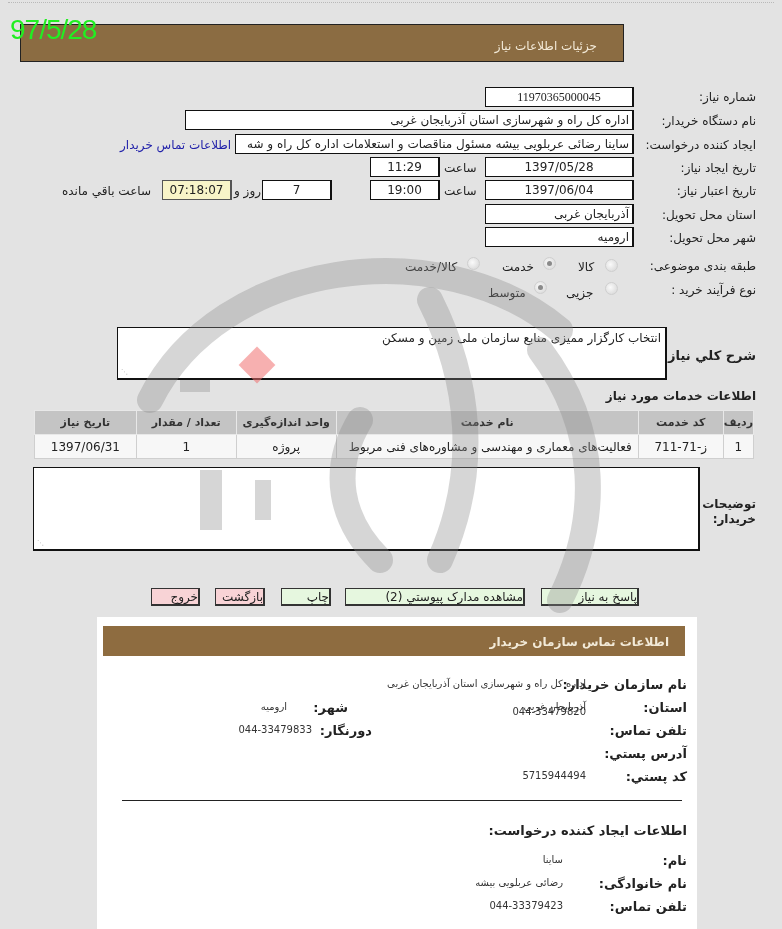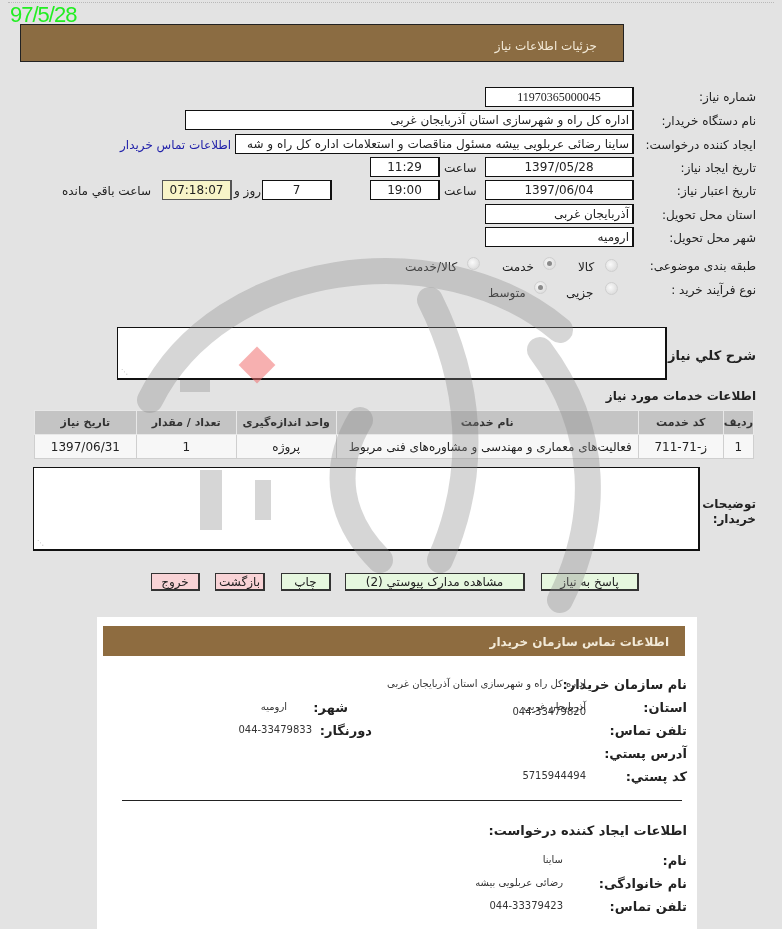--- a/index.html
+++ b/index.html
@@ -1,35 +1,35 @@
 <!DOCTYPE html>
 <html><head>
 <meta charset="utf-8">
 <style>
   * { box-sizing: border-box; margin: 0; padding: 0; }
   html, body { width: 782px; height: 929px; overflow: hidden; }
   body { background: #e3e3e3; font-family: "DejaVu Sans", sans-serif; font-size: 12px; color: #222; position: relative; direction: rtl; }
   .topline { position: absolute; left: 8px; right: 8px; top: 2px; border-top: 1px dotted #b9b9b9; }
-  .date-stamp { position: absolute; left: 10px; top: 2px; font-family: "Liberation Sans", sans-serif; font-size: 22px; color: #22ee22; direction: ltr; z-index: 5; letter-spacing: -1px; }
+  .date-stamp { position: absolute; left: 10px; top: 14px; font-family: "Liberation Sans", sans-serif; font-size: 28px; color: #22ee22; direction: ltr; z-index: 5; letter-spacing: -1px; }
   .main-header { position: absolute; left: 20px; top: 24px; width: 604px; height: 38px; background: #8b6c42; border: 1px solid #222; color: #f3ead8; font-size: 12px; }
   .main-header span { position: absolute; right: 26px; top: 14px; }
   .label { position: absolute; font-size: 12px; color: #222; white-space: nowrap; }
   .field { position: absolute; height: 20px; background: #fff; border: 1px solid #111; border-right-width: 2px; font-size: 12px; line-height: 18px; padding: 0 3px; white-space: nowrap; overflow: hidden; color: #222; }
   .field.center { text-align: center; }
   .field.yellow { background: #f8f4c8; border-color: #555; }
   .link { position: absolute; color: #2222aa; font-size: 12px; white-space: nowrap; cursor: pointer; }
   .radio { position: absolute; width: 13px; height: 13px; border-radius: 50%; background: radial-gradient(circle at 40% 40%, #fafafa, #d3d3d3); border: 1px solid #cfcfcf; }
   .radio.checked::after { content: ""; position: absolute; left: 3px; top: 3px; width: 5px; height: 5px; border-radius: 50%; background: #8a8a8a; }
   .textarea { position: absolute; background: #fff; border: 1px solid #111; border-width: 1px 2px 2px 1px; font-size: 12px; padding: 3px 4px; }
   .grip { position: absolute; left: 3px; bottom: 2px; font-size: 7px; color: #aaa; }
   .bold-label { position: absolute; font-weight: bold; font-size: 12px; color: #222; white-space: nowrap; }
   table.services { position: absolute; left: 34px; top: 410px; width: 720px; border-collapse: collapse; background: #f0f0f0; border: 1px solid #cfcfcf; }
   table.services th { background: #c4c4c4; height: 24px; font-size: 11px; font-weight: bold; color: #333; border: 1px solid #e8e8e8; }
   table.services td { height: 24px; font-size: 12px; text-align: center; border: 1px solid #cfcfcf; background: #f7f7f7; }
-  .btn { position: absolute; top: 573px; height: 18px; border: 1px solid #333; border-width: 1px 2px 2px 1px; font-size: 12px; line-height: 16px; text-align: center; cursor: pointer; font-family: "DejaVu Sans", sans-serif; }
+  .btn { position: absolute; top: 588px; height: 18px; border: 1px solid #333; border-width: 1px 2px 2px 1px; font-size: 12px; line-height: 16px; text-align: right; cursor: pointer; font-family: "DejaVu Sans", sans-serif; }
   .btn.green { background: #e6f7df; }
   .btn.pink { background: #f8d3d6; }
   .panel { position: absolute; left: 97px; top: 617px; width: 600px; height: 312px; background: #fff; }
   .panel-header { position: absolute; left: 6px; top: 9px; width: 582px; height: 30px; background: #8e6c40; color: #f2ead8; font-weight: bold; font-size: 12px; }
   .panel-header span { position: absolute; right: 16px; top: 9px; }
   .p-label { position: absolute; font-weight: bold; font-size: 13px; color: #222; white-space: nowrap; }
   .p-value { position: absolute; font-size: 10px; color: #333; white-space: nowrap; }
   .divider { position: absolute; left: 25px; top: 183px; width: 560px; border-top: 1px solid #222; }
   .watermark { position: absolute; left: 0; top: 0; width: 782px; height: 929px; pointer-events: none; z-index: 3; }
 </style>
@@ -82,20 +82,21 @@
 <div class="label" style="left:405px;top:260px;">کالا/خدمت</div>
 
 <div class="label" style="right:26px;top:283px;">نوع فرآیند خرید :</div>
 <div class="radio" style="left:605px;top:282px;"></div>
 <div class="label" style="left:566px;top:286px;">جزیی</div>
 <div class="radio checked" style="left:534px;top:281px;"></div>
 <div class="label" style="left:488px;top:286px;">متوسط</div>
 
 <div class="bold-label" style="right:26px;top:348px;font-size:13px;">شرح کلي نیاز:</div>
 <div class="textarea" style="left:117px;top:327px;width:550px;height:53px;">
+  <span>انتخاب کارگزار ممیزی منابع سازمان ملی زمین و مسکن</span>
   <span class="grip">⋰</span>
 </div>
 
 <div class="bold-label" style="right:26px;top:389px;font-size:12px;">اطلاعات خدمات مورد نیاز</div>
 <table class="services">
   <thead>
     <tr>
       <th style="width:28px;">ردیف</th>
       <th style="width:85px;">کد خدمت</th>
       <th style="width:302px;">نام خدمت</th>

